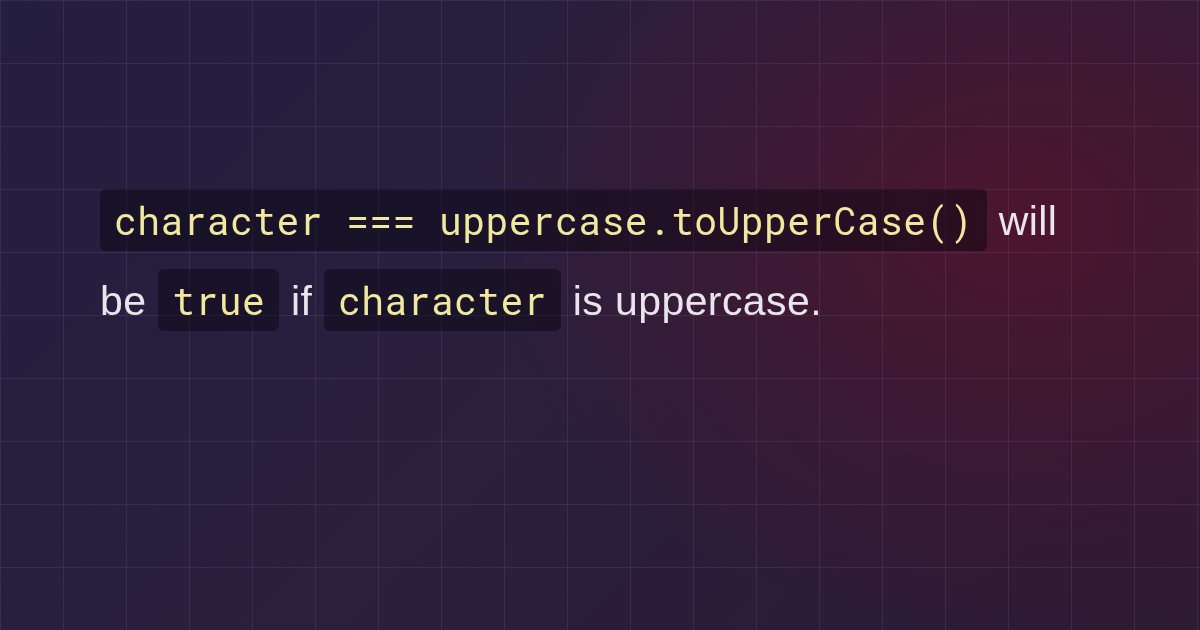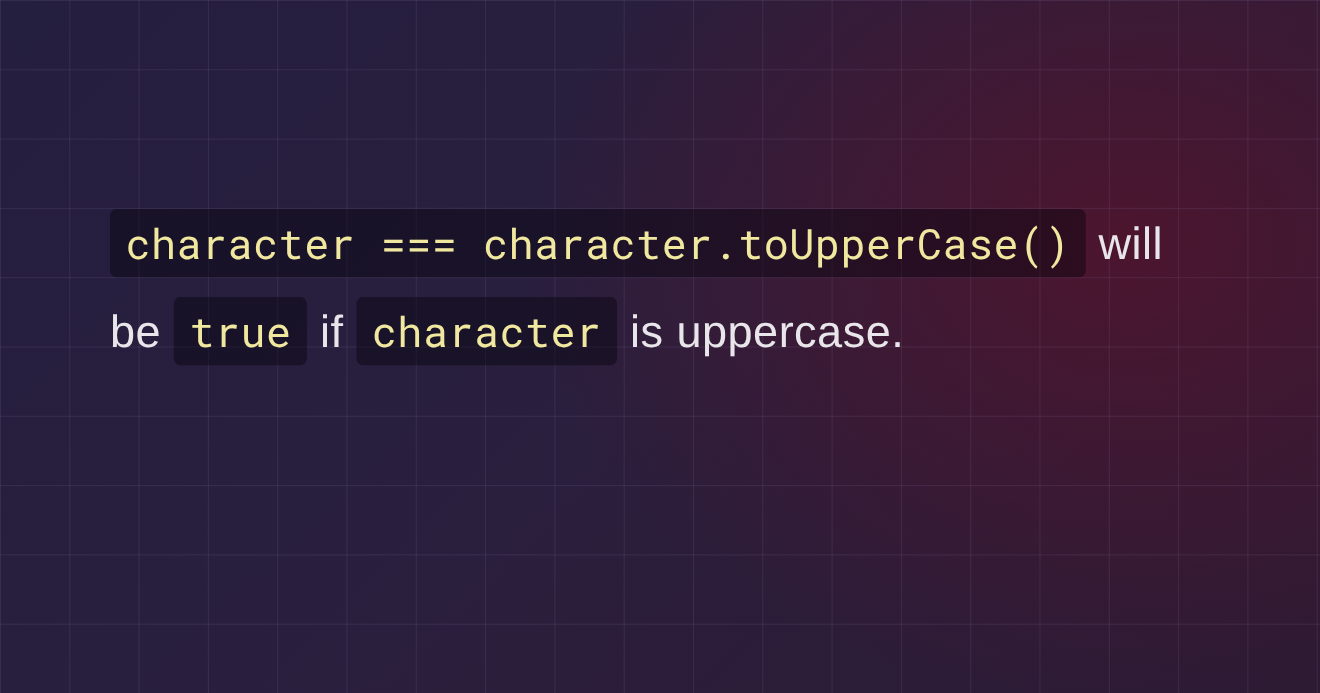--- a/index.html
+++ b/index.html
@@ -41,14 +41,14 @@
       font-size: 38px;
       font-weight: 400;
     }
   </style>
 </head>
 <body>
 
 <div class="grid-overlay"></div>
 
 <div class="content">
-  <span class="code">character === character.toUpperCase()</span><span> will be </span><span class="code">true</span><span> if </span><span class="code">character</span><span> is uppercase.</span>
+  <span class="code">character === uppercase.toUpperCase()</span><span> will be </span><span class="code">true</span><span> if </span><span class="code">character</span><span> is uppercase.</span>
 </div>
 
 </body></html>

